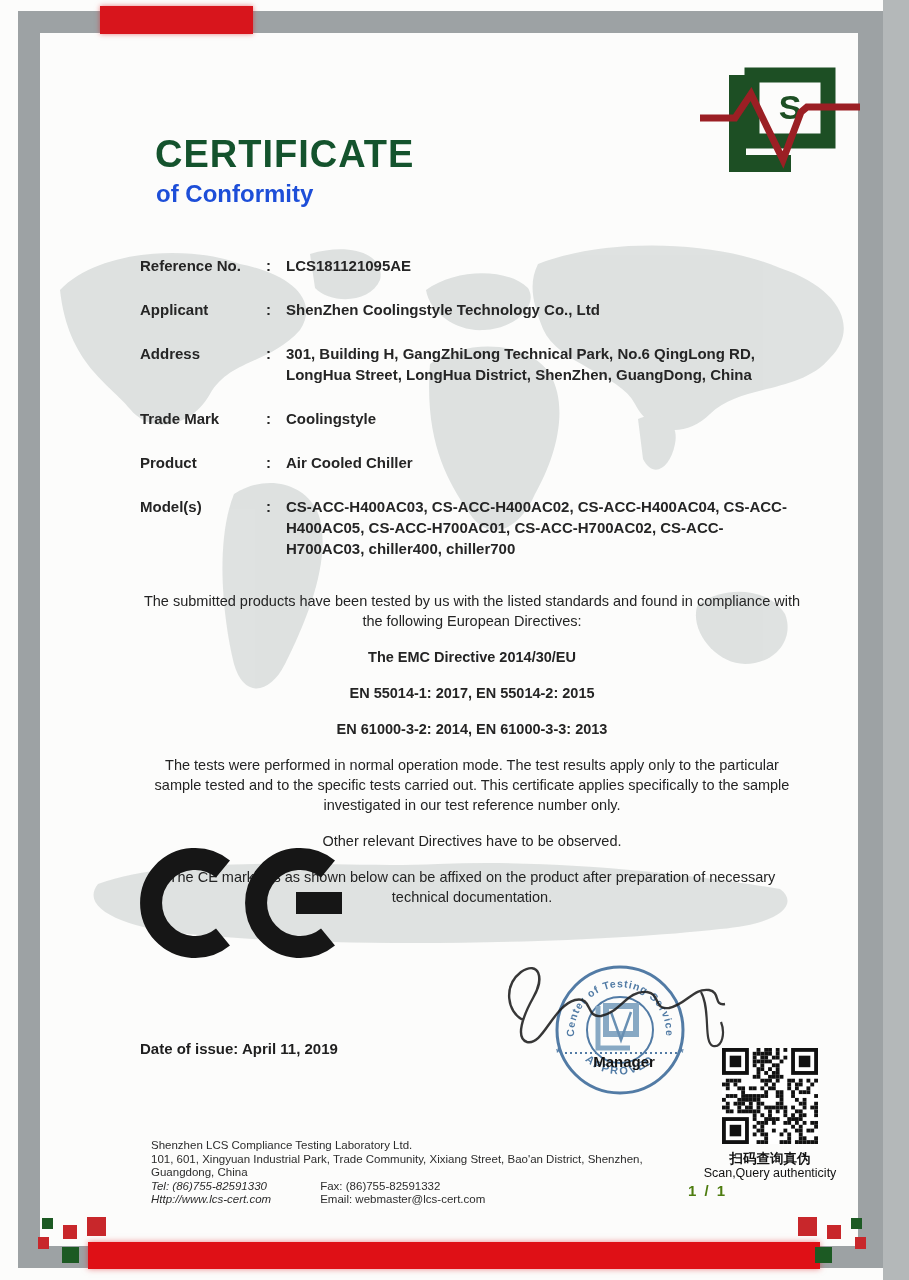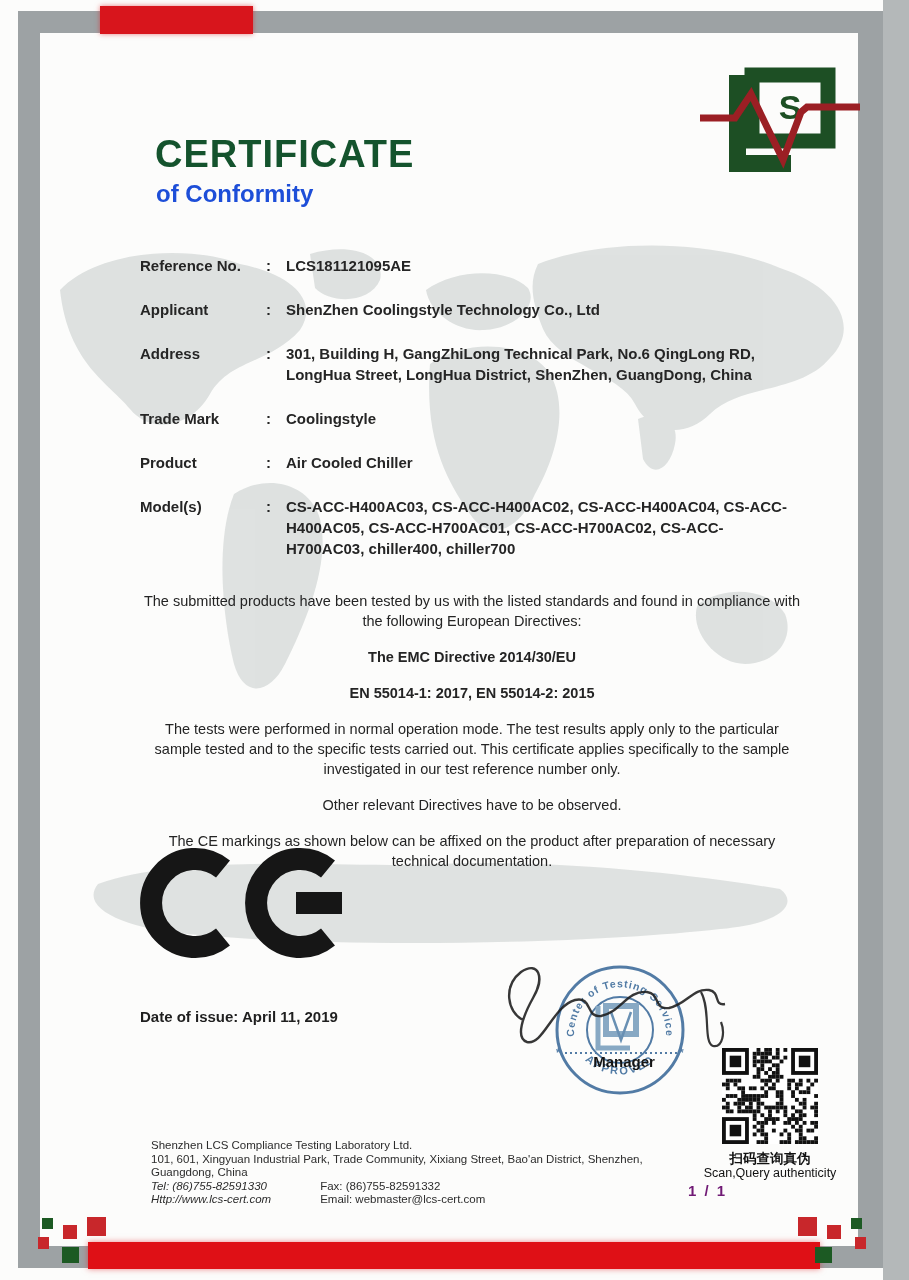--- a/index.html
+++ b/index.html
@@ -27,28 +27,28 @@
   .fields{position:absolute;left:140px;top:255px;width:660px;font-size:15px;font-weight:bold;line-height:21px;color:#252525;}
   .frow{display:flex;margin-bottom:23px;}
   .flabel{width:126px;flex:none;}
   .fcolon{width:20px;flex:none;}
   .fvalue{flex:1;}
   .bodytext{position:absolute;left:140px;top:575px;width:664px;font-size:14.5px;line-height:20px;color:#242424;}
   .bodytext p{margin:16px 0 10px 0;text-align:center;}
   .bodytext p.b{font-weight:bold;margin-bottom:9px;}
   .bodytext p.tight{margin-bottom:0;}
   .ce-mark{position:absolute;left:138px;top:845px;width:225px;height:120px;}
-  .date-issue{position:absolute;left:140px;top:1008px;font-size:15px;font-weight:bold;color:#1f1f1f;}
+  .date-issue{position:absolute;left:140px;top:1040px;font-size:15px;font-weight:bold;color:#1f1f1f;}
   .stamp{position:absolute;left:550px;top:960px;width:140px;height:140px;opacity:.92;}
   .stamp-role{position:absolute;left:582px;top:1053px;width:84px;text-align:center;font-size:15px;font-weight:bold;color:#151515;}
   .signature{position:absolute;left:495px;top:950px;width:245px;height:120px;}
   .qr{position:absolute;left:722px;top:1048px;width:96px;height:96px;background:#fff;}
   .qr-zh{position:absolute;left:688px;top:1150px;width:164px;text-align:center;font-size:13.5px;font-weight:bold;color:#111;font-family:Liberation Mono, monospace;}
   .qr-en{position:absolute;left:678px;top:1166px;width:184px;text-align:center;font-size:12.5px;color:#111;}
-  .page-indicator{position:absolute;left:688px;top:1182px;font-size:15px;font-weight:bold;letter-spacing:2px;color:#701a75;}
+  .page-indicator{position:absolute;left:688px;top:1182px;font-size:15px;font-weight:bold;letter-spacing:2px;color:#4d7c0f;}
   .footer{position:absolute;left:151px;top:1139px;width:640px;font-size:11.5px;line-height:13.5px;color:#2c2c2c;}
   .footer .cols span{display:inline-block;}
   .footer .c1{width:166px;font-style:italic;}
   .stamp text{font-family:"Liberation Sans",sans-serif;}
 </style>
 </head>
 <body>
 
 <div class="page">
 
@@ -129,20 +129,21 @@
         <div class="flabel">Model(s)</div>
         <div class="fcolon">:</div>
         <div class="fvalue">CS-ACC-H400AC03, CS-ACC-H400AC02, CS-ACC-H400AC04, CS-ACC-H400AC05, CS-ACC-H700AC01, CS-ACC-H700AC02, CS-ACC-H700AC03, chiller400, chiller700</div>
       </div>
     </div>
 
     <div class="bodytext">
       <p>The submitted products have been tested by us with the listed standards and found in compliance with the following European Directives:</p>
       <p class="b">The EMC Directive 2014/30/EU</p>
       <p class="b tight">EN 55014-1: 2017, EN 55014-2: 2015</p>
+      <p class="b">EN 61000-3-2: 2014, EN 61000-3-3: 2013</p>
       <p>The tests were performed in normal operation mode. The test results apply only to the particular sample tested and to the specific tests carried out. This certificate applies specifically to the sample investigated in our test reference number only.</p>
       <p>Other relevant Directives have to be observed.</p>
       <p>The CE markings as shown below can be affixed on the product after preparation of necessary technical documentation.</p>
     </div>
 
     <svg class="ce-mark" viewBox="0 0 225 120">
       <path d="M 85,24 A 44,44 0 1 0 85,92" fill="none" stroke="#161616" stroke-width="22"></path>
       <path d="M 190,24 A 44,44 0 1 0 190,92" fill="none" stroke="#161616" stroke-width="22"></path>
       <rect x="158" y="47" width="46" height="22" fill="#161616"></rect>
     </svg>

